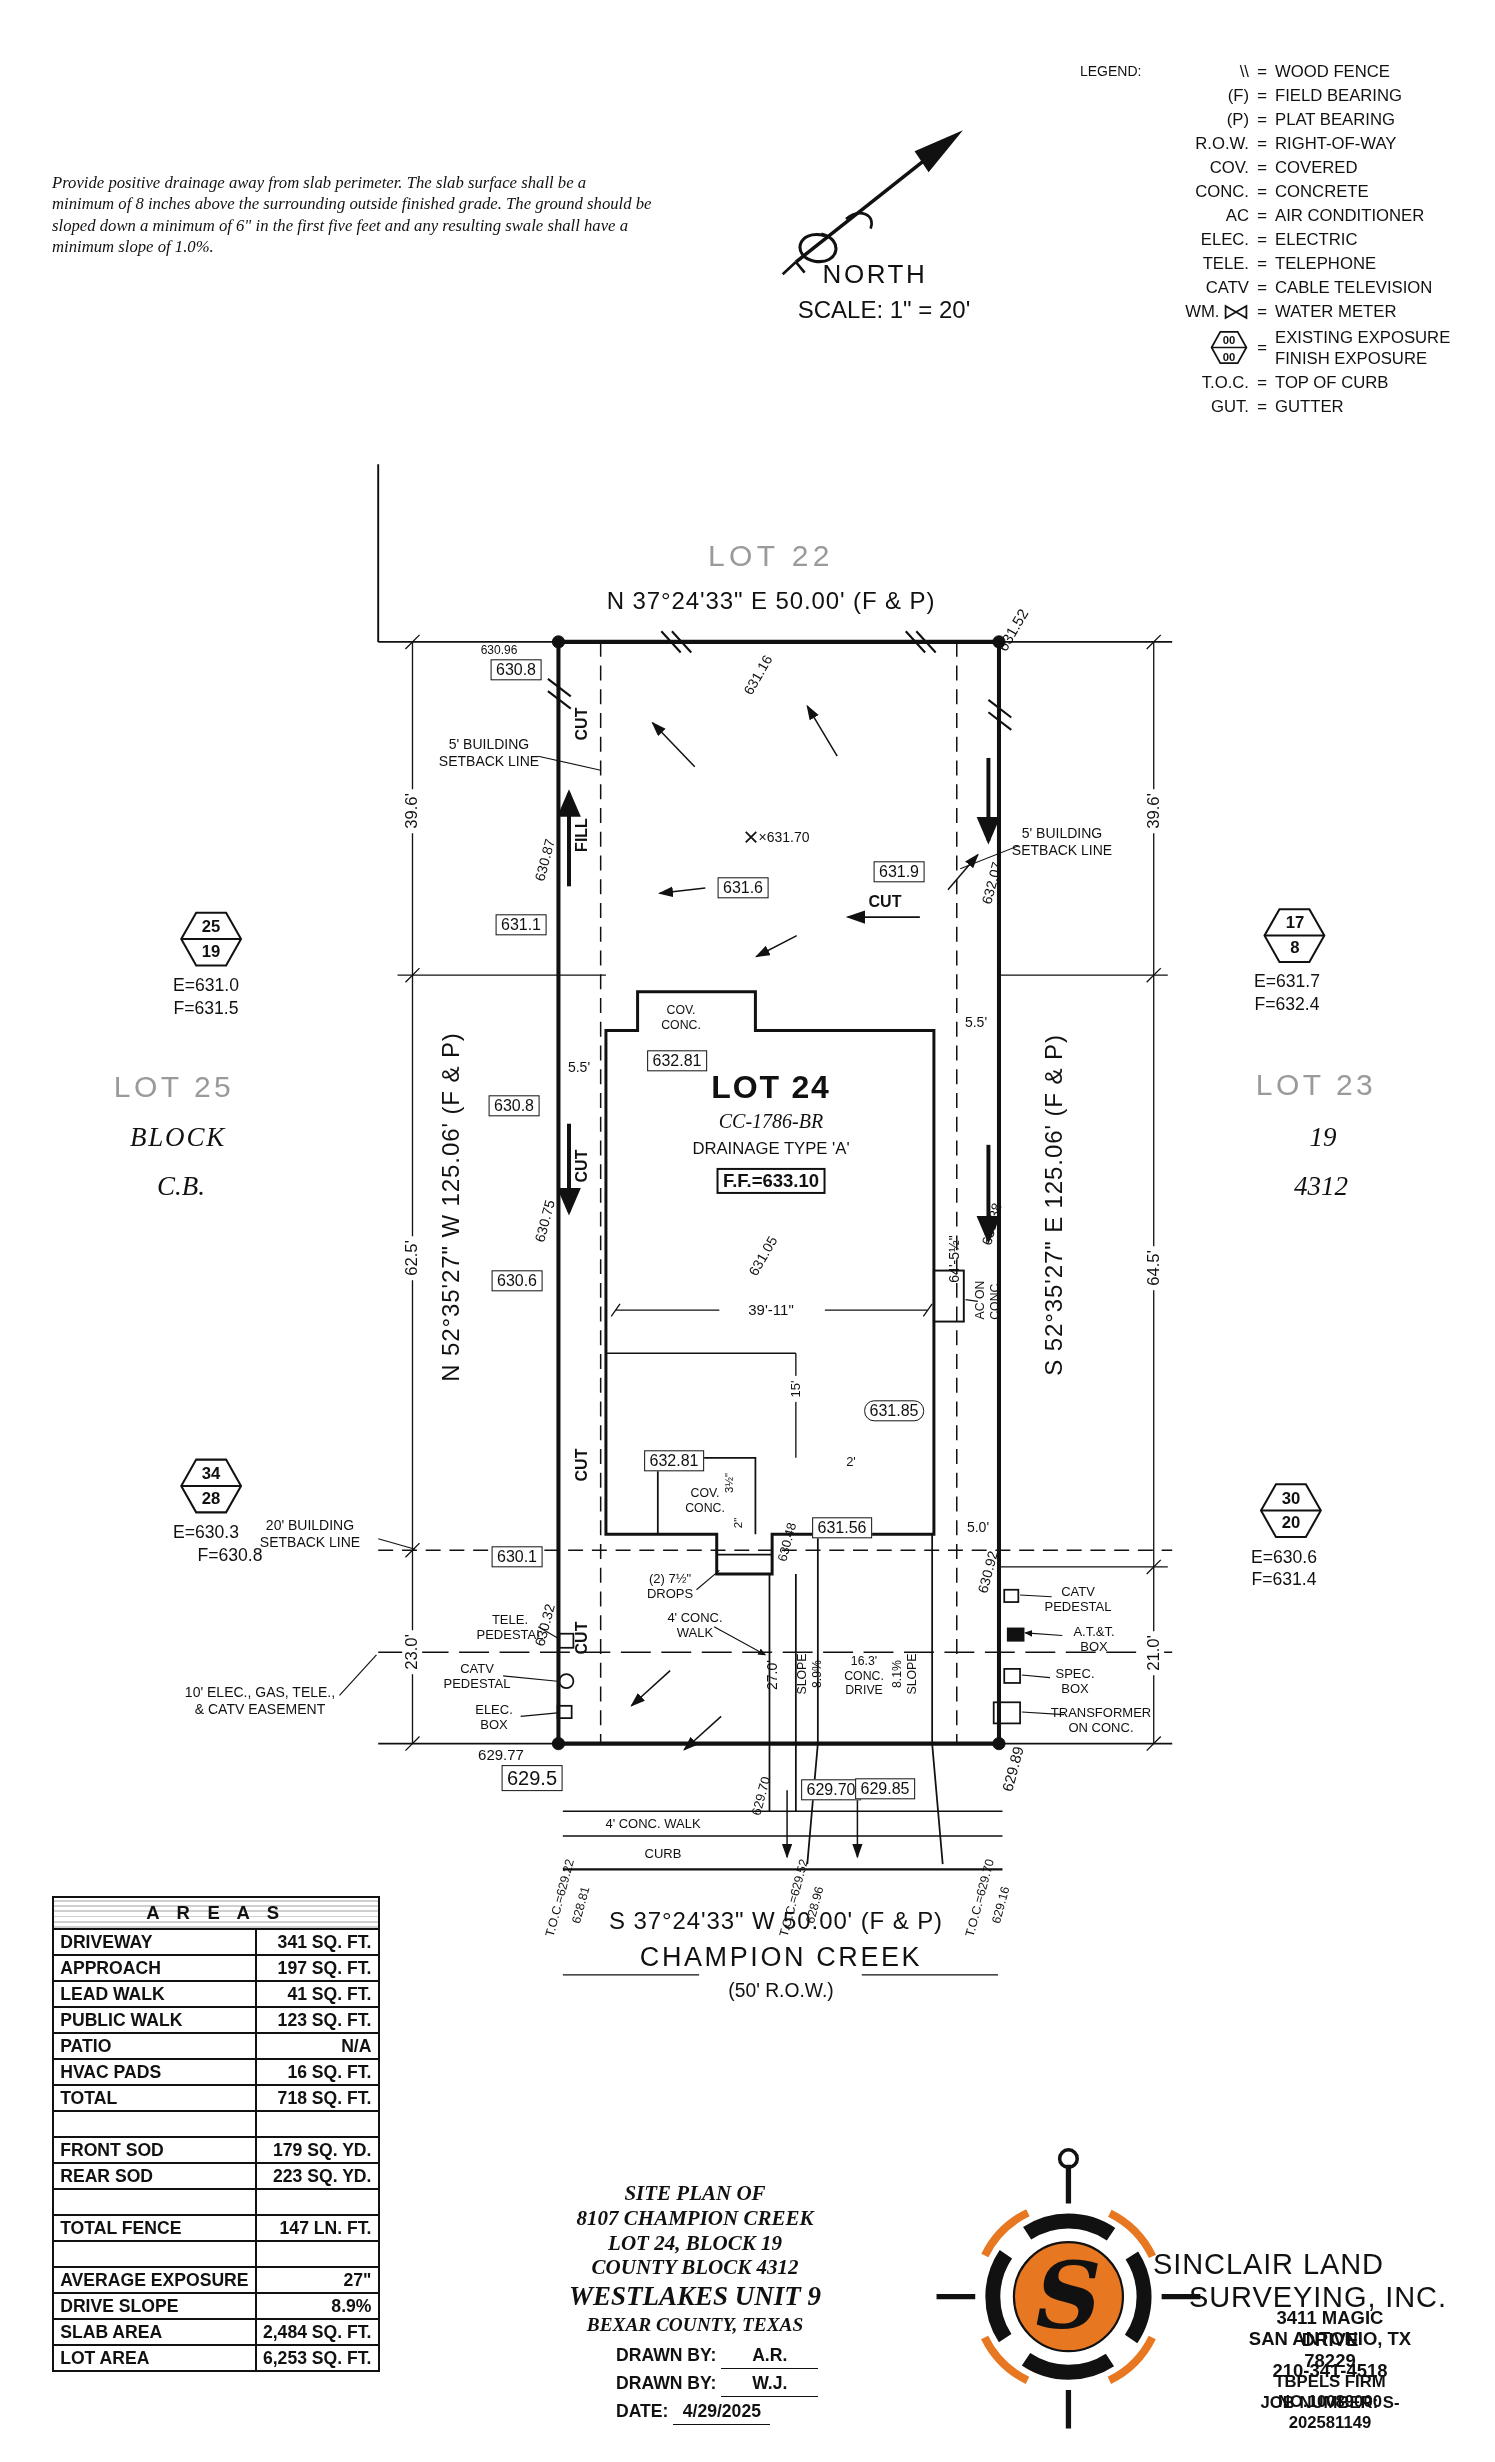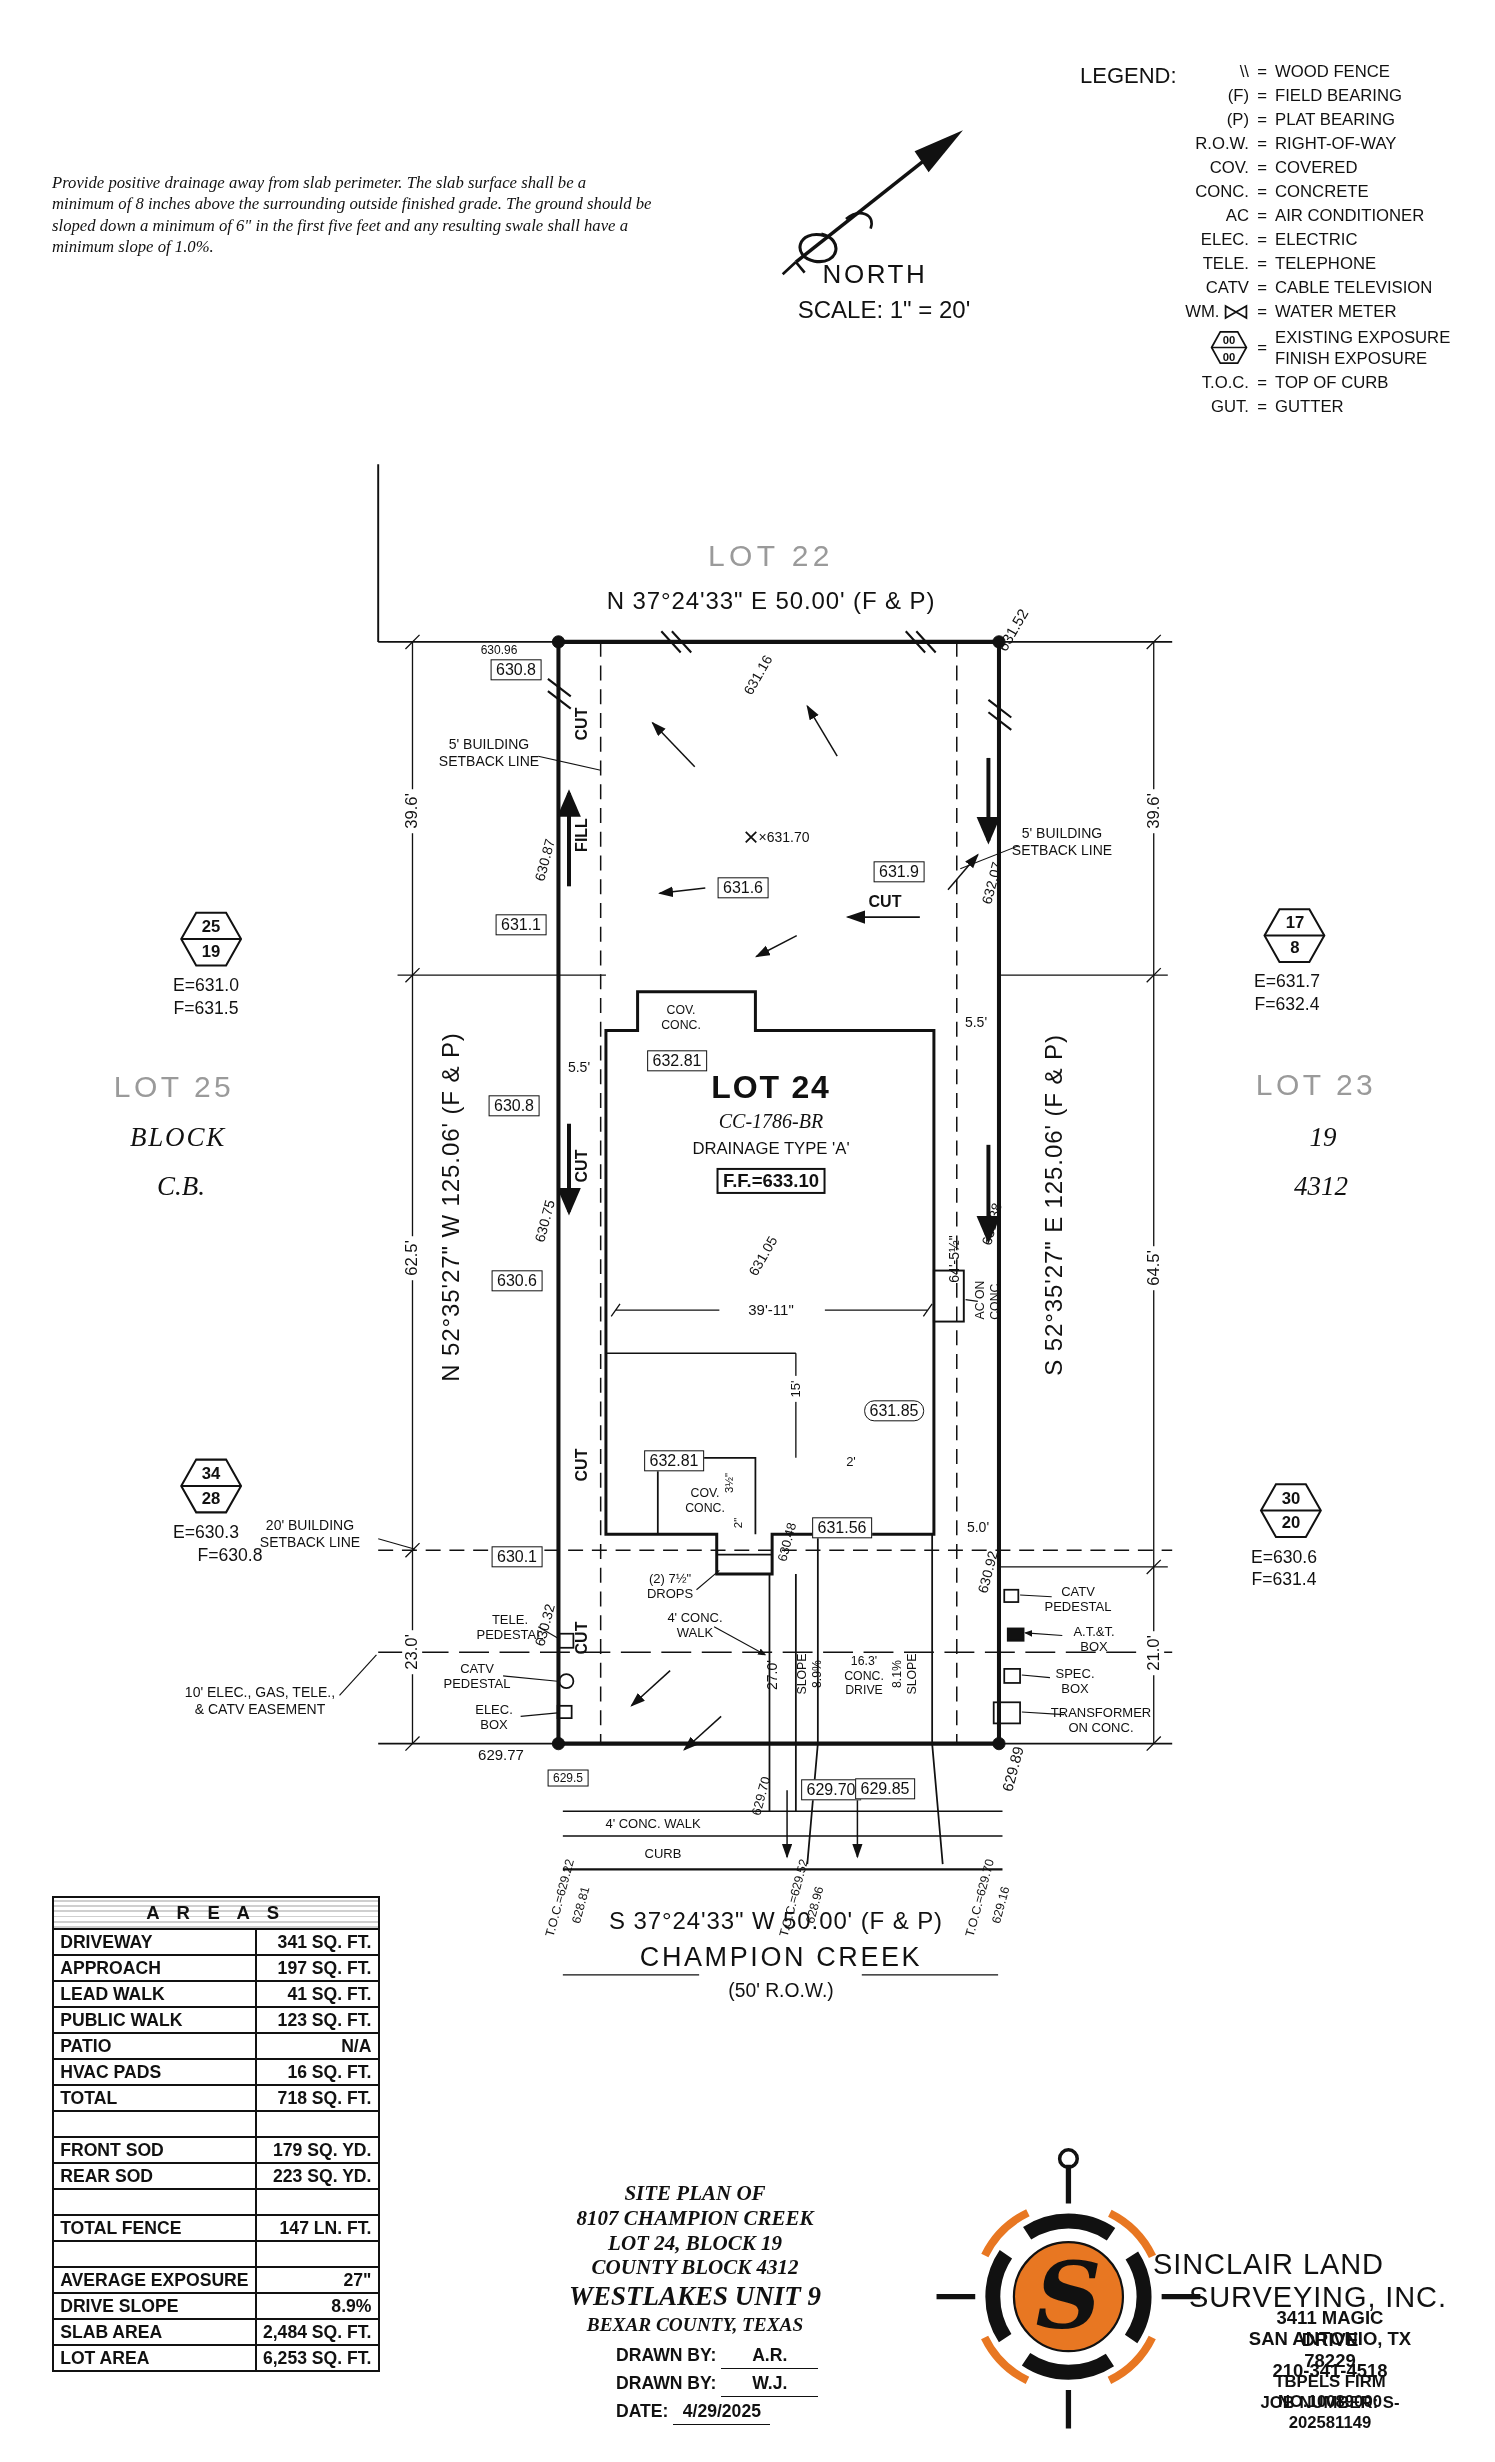--- a/index.html
+++ b/index.html
@@ -13,21 +13,21 @@
   .r90 { transform:translate(-50%,-50%) rotate(-90deg); }
   .r75 { transform:translate(-50%,-50%) rotate(-75deg); }
   .r60 { transform:translate(-50%,-50%) rotate(-60deg); }
   .box { border:1.8px solid #111; background:#fff; padding:0.9px 4.4px; white-space:nowrap; line-height:1.1; }
   .wbg { background:#fff; padding:0 4.4px; }
   .b   { font-weight:bold; }
   .gray{ color:#9a9a9a; }
   .si  { font-family:"Liberation Serif",serif; font-style:italic; }
   
   .legend { position:absolute; left:1080px; top:60px; width:391px; font-size:16.7px; }
-  .leg-title { position:absolute; left:0; top:2.6px; font-size:22px; }
+  .leg-title { position:absolute; left:0; top:2.6px; font-size:14px; }
   .leg-rows { position:absolute; left:92px; top:0; width:299px; }
   .leg-row { display:flex; align-items:center; min-height:24px; }
   .leg-sym { width:77px; text-align:right; flex:0 0 77px; }
   .leg-eq  { width:26px; text-align:center; flex:0 0 26px; }
   .leg-desc{ flex:1; text-align:left; }
   .leg-desc.two span { display:block; line-height:21px; }
   .hex-num { font:bold 13px "Liberation Sans",sans-serif; fill:#111; text-anchor:middle; }
   
   .areas { position:absolute; left:52px; top:1896px; width:315px; border-collapse:collapse;
            font-size:17.6px; font-weight:bold; }
@@ -322,21 +322,21 @@
   <div class="lbl box" style="left:521px;top:925px;font-size:16px;">631.1</div>
   <div class="lbl box" style="left:514px;top:1106px;font-size:16px;">630.8</div>
   <div class="lbl box" style="left:517px;top:1281px;font-size:16px;">630.6</div>
   <div class="lbl box" style="left:517px;top:1557px;font-size:16px;">630.1</div>
   <div class="lbl box" style="left:677px;top:1061px;font-size:16px;">632.81</div>
   <div class="lbl box" style="left:743px;top:888px;font-size:16px;">631.6</div>
   <div class="lbl box" style="left:899px;top:872px;font-size:16px;">631.9</div>
   <div class="lbl box" style="left:894px;top:1411px;font-size:16px;border-radius:10px;">631.85</div>
   <div class="lbl box" style="left:842px;top:1528px;font-size:16px;">631.56</div>
   <div class="lbl box" style="left:674px;top:1461px;font-size:16px;">632.81</div>
-  <div class="lbl box" style="left:568px;top:1778px;font-size:12px;">629.5</div>
+  <div class="lbl box" style="left:532px;top:1778px;font-size:20px;">629.5</div>
   <div class="lbl box" style="left:831px;top:1790px;font-size:16px;">629.70</div>
   <div class="lbl box" style="left:885px;top:1789px;font-size:16px;">629.85</div>
 
   <div class="lbl" style="left:499px;top:626px;font-size:12px;margin-top:24px;">630.96</div>
   <div class="lbl r60" style="left:1013px;top:630px;font-size:15px;">631.52</div>
   <div class="lbl" style="left:501px;top:1755px;font-size:15px;">629.77</div>
   <div class="lbl r75" style="left:1013px;top:1769px;font-size:15px;">629.89</div>
   <div class="lbl r60" style="left:758px;top:675px;font-size:14px;">631.16</div>
   <div class="lbl r75" style="left:545px;top:860px;font-size:14px;">630.87</div>
   <div class="lbl r75" style="left:545px;top:1221px;font-size:14px;">630.75</div>

